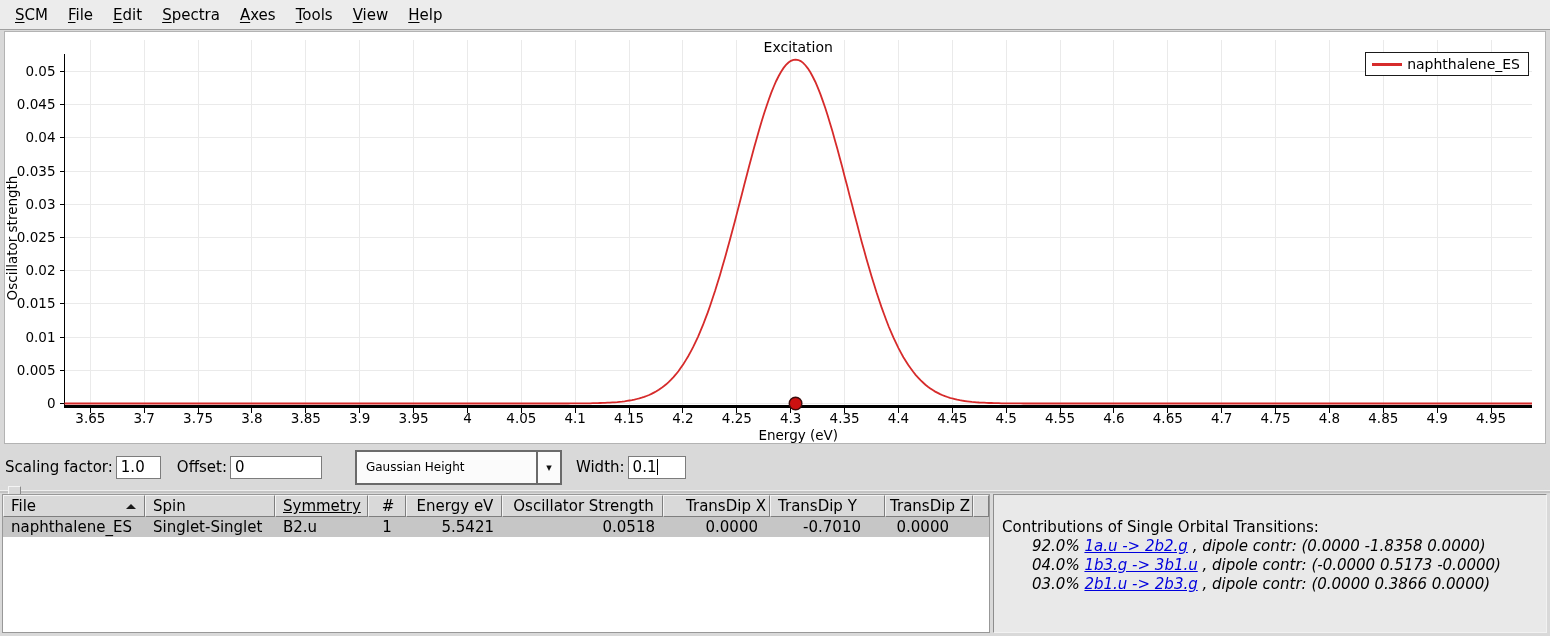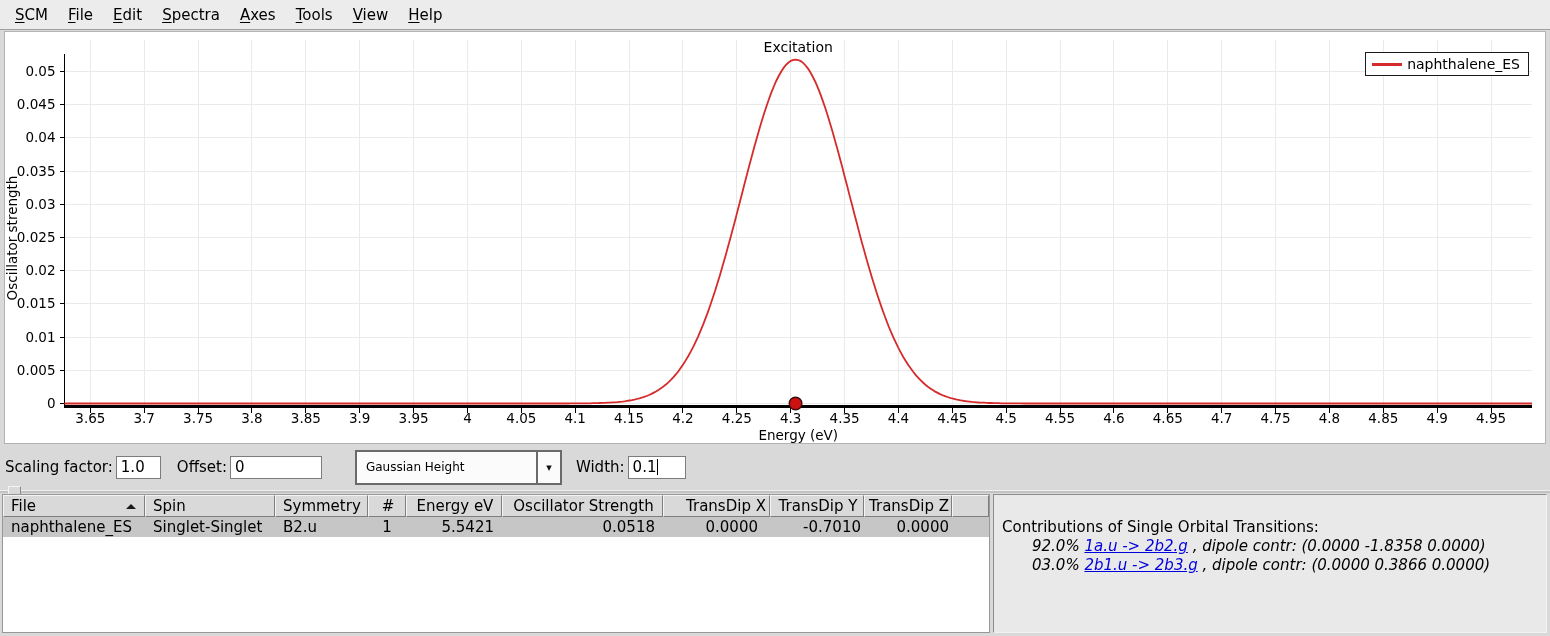--- a/index.html
+++ b/index.html
@@ -231,36 +231,36 @@
 
 <div class="table-pane">
   <div class="thead" id="thead">
       <div class="th" style="width: 142px;">
         <span>File</span>
         <span class="sort-asc"></span>
       </div>
       <div class="th" style="width: 130px;">
         <span>Spin</span>
       </div>
-      <div class="th" style="width: 93px;">
+      <div class="th" style="width: 93px; text-decoration: underline;">
         <span>Symmetry</span>
       </div>
       <div class="th" style="width: 38px; justify-content: center;">
         <span>#</span>
       </div>
       <div class="th" style="width: 96px; justify-content: center;">
         <span>Energy eV</span>
       </div>
       <div class="th" style="width: 161px; justify-content: center;">
         <span>Oscillator Strength</span>
       </div>
       <div class="th" style="width: 107px; justify-content: center; padding-left: 24px;">
         <span>TransDip X</span>
       </div>
-      <div class="th" style="width: 94px; justify-content: center;">
+      <div class="th" style="width: 115px; ">
         <span>TransDip Y</span>
       </div>
       <div class="th" style="width: 88px; justify-content: center;">
         <span>TransDip Z</span>
       </div>
       <div class="th" style="flex: 1 1 0%;">
         <span></span>
       </div>
     </div>
   <div id="tbody">
@@ -277,15 +277,16 @@
         <div class="td" style="flex: 1 1 0%; justify-content: flex-start;"></div>
       </div>
     </div>
 </div>
 
 <div class="info-pane">
   <div class="info-gap"></div>
   <div>Contributions of Single Orbital Transitions:</div>
   <div id="contrib-list">
       <div class="contrib-row"><span>92.0% </span><a class="tlink">1a.u -&gt; 2b2.g</a><span> , dipole contr: (0.0000 -1.8358 0.0000)</span></div>
+      <div class="contrib-row"><span>04.0% </span><a class="tlink">1b3.g -&gt; 3b1.u</a><span> , dipole contr: (-0.0000 0.5173 -0.0000)</span></div>
       <div class="contrib-row"><span>03.0% </span><a class="tlink">2b1.u -&gt; 2b3.g</a><span> , dipole contr: (0.0000 0.3866 0.0000)</span></div>
     </div>
 </div>
 
 </body></html>

